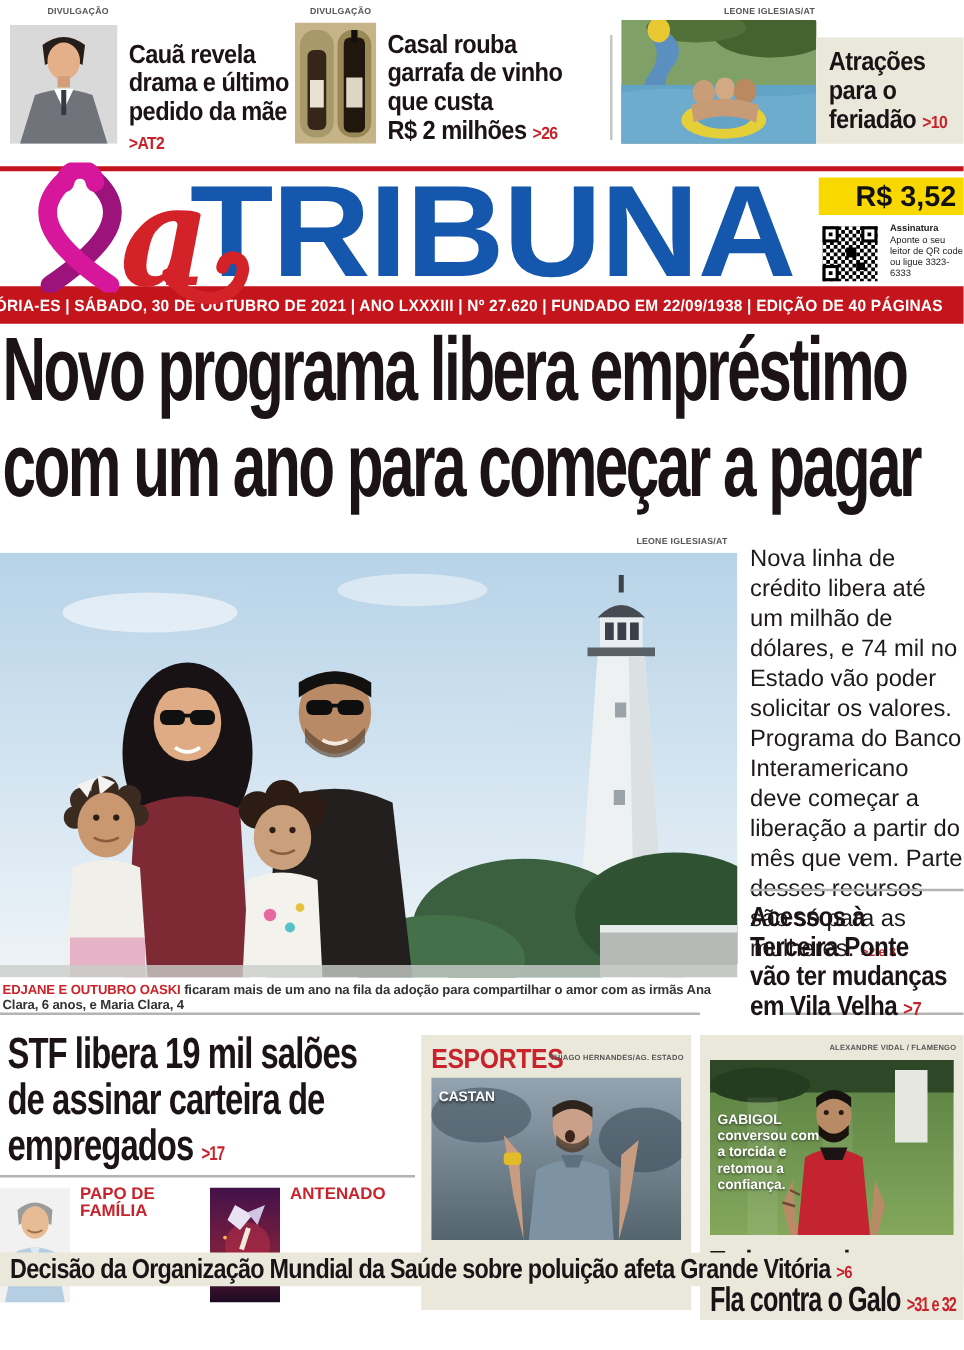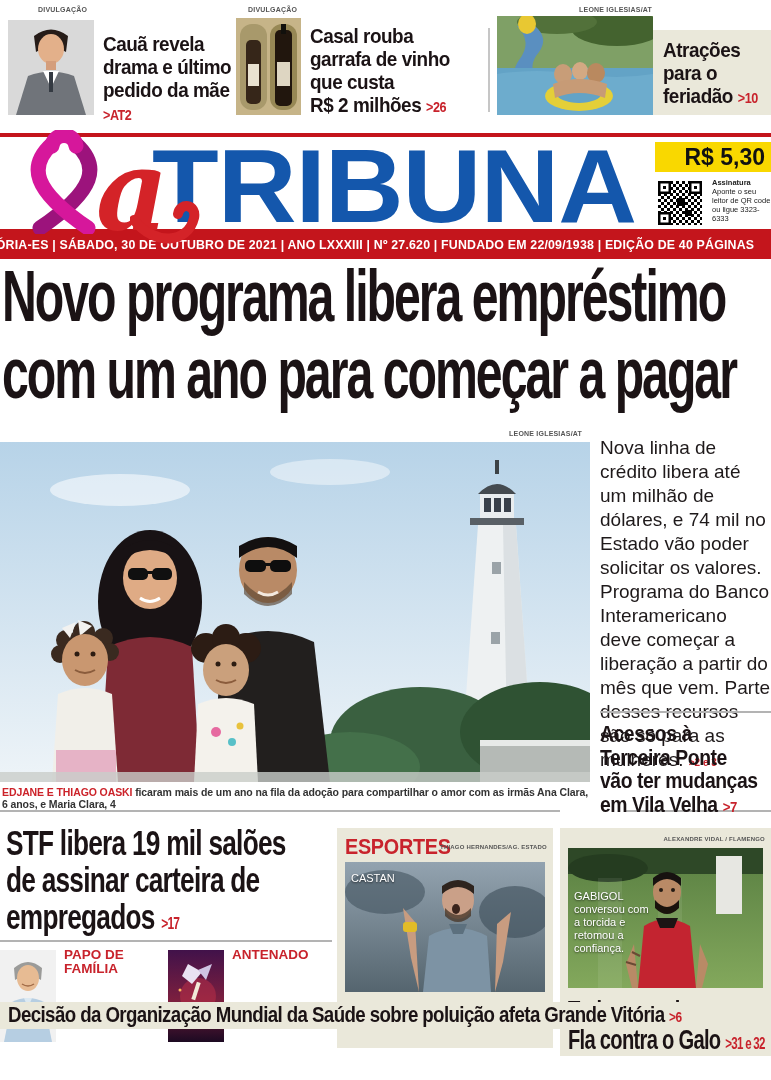--- a/index.html
+++ b/index.html
@@ -13,21 +13,21 @@
   .hl{font-weight:bold;color:#1b1315}
   .pgref{color:#c8232c;font-weight:bold}
   .credit{font-size:7px;color:#555;letter-spacing:.2px;font-weight:bold}
   .blockline{display:block}
   .hdiv{background:#b3b3b3;height:2px}
   .vdiv{background:#c6c6c6;width:2px}
   .beige{background:#eae8da}
   .teaser-title{font-size:21px;line-height:23px;letter-spacing:-.5px}
   .teaser-page{font-size:14px}
   .redbar{background:#c4151c}
-  .overlay-cap{color:#fff;font-size:11px;line-height:13px;font-weight:normal;text-shadow:0 1px 2px rgba(0,0,0,.6)}
+  .overlay-cap{color:#fff;font-size:11px;line-height:13px;font-weight:bold;text-shadow:0 1px 2px rgba(0,0,0,.6)}
   .sect-title{color:#c8232c;font-weight:bold}
   .body-txt{font-size:11.5px;line-height:13px;color:#222}
 </style>
 </head>
 <body>
 
 <div class="abs credit" style="left:38px;top:6px">DIVULGAÇÃO</div>
 <svg class="abs" style="left:8px;top:20px" width="86" height="95" viewBox="0 0 86 95">
   <rect width="86" height="95" fill="#d9d9d9"></rect>
   <path d="M26,16 Q43,3 60,16 L58,32 Q43,23 28,32 Z" fill="#261c18"></path>
@@ -101,21 +101,21 @@
   <path d="M38,16 C40,2 60,2 62,16" stroke="#d6179b" stroke-width="15" fill="none" stroke-linecap="round"></path>
   <path d="M38,14 C14,36 18,60 74,98" stroke="#d6179b" stroke-width="15" fill="none" stroke-linecap="round"></path>
 </svg>
 
 <div class="abs" style="left:96px;top:124px;font-family:'DejaVu Serif','Liberation Serif',serif;font-style:italic;font-weight:bold;font-size:112px;color:#d42328;z-index:2">a</div>
 <svg class="abs" style="left:130px;top:198px;z-index:2" width="96" height="52" viewBox="0 0 96 52">
   <path d="M4,22 C24,48 58,46 64,20 C67,6 50,4 48,16" stroke="#d42328" stroke-width="10" fill="none" stroke-linecap="round"></path>
 </svg>
 <div class="abs cond sx105" style="left:152px;top:138px;font-size:104px;line-height:96px;font-weight:bold;letter-spacing:-1px;color:#1457ac">TRIBUNA</div>
 
-<div class="abs" style="left:655px;top:142px;width:116px;height:30px;background:#f9d800;text-align:right;font-weight:bold;font-size:23px;line-height:30px;padding-right:6px;color:#111">R$ 5,30</div>
+<div class="abs" style="left:655px;top:142px;width:116px;height:30px;background:#f9d800;text-align:right;font-weight:bold;font-size:23px;line-height:30px;padding-right:6px;color:#111">R$ 3,52</div>
 
 <svg class="abs" style="left:655px;top:178px" width="50" height="50" viewBox="0 0 50 50">
   <rect width="50" height="50" fill="#fff"></rect>
   <defs>
       <pattern id="qq" width="6" height="6" patternUnits="userSpaceOnUse">
     <rect width="3" height="3" fill="#000"></rect>
         <rect x="3" y="3" width="3" height="3" fill="#000"></rect>
   </pattern>
     </defs>
   <rect x="3" y="3" width="44" height="44" fill="url(#qq)"></rect>
@@ -236,21 +236,21 @@
       <path d="M194,340 L198,262 Q226,250 254,262 L258,340 Z" fill="#f4f2ec"></path>
       <circle cx="216" cy="290" r="5" fill="#e66aa0"></circle>
         <circle cx="232" cy="300" r="4" fill="#57c0c8"></circle>
         <circle cx="240" cy="284" r="3.5" fill="#e8c23c"></circle>
     </g>
     <rect x="0" y="330" width="590" height="10" fill="#c9cdc9" opacity=".8"></rect>
   </svg>
 </div>
 
 <div class="abs" style="left:2px;top:786px;width:588px;font-size:10.5px;font-weight:bold;letter-spacing:-.1px">
-  <span class="pgref" style="color:#cc2229">EDJANE E THIAGO OASKI</span><span style="color:#333"> ficaram mais de um ano na fila da adoção para compartilhar o amor com as irmãs Ana Clara, 6 anos, e Maria Clara, 4</span>
+  <span class="pgref" style="color:#cc2229">EDJANE E OUTUBRO OASKI</span><span style="color:#333"> ficaram mais de um ano na fila da adoção para compartilhar o amor com as irmãs Ana Clara, 6 anos, e Maria Clara, 4</span>
 </div>
 <div class="abs hdiv" style="left:0;top:810px;width:560px;height:1.5px"></div>
 <div class="abs hdiv" style="left:625px;top:810px;width:146px;height:1.5px"></div>
 
 <div class="abs" style="left:600px;top:436px;width:171px;font-size:19px;line-height:24px;color:#1e191a">
   <span>Nova linha de crédito libera até um milhão de dólares, e 74 mil no Estado vão poder solicitar os valores. Programa do Banco Interamericano deve começar a liberação a partir do mês que vem. Parte desses recursos são só para as mulheres.</span>
   <span class="pgref" style="font-size:10px">&gt;2 e 3</span>
 </div>
 <div class="abs hdiv" style="left:600px;top:711px;width:171px;height:1.5px"></div>
 <div class="abs" style="left:600px;top:722px;width:190px">

